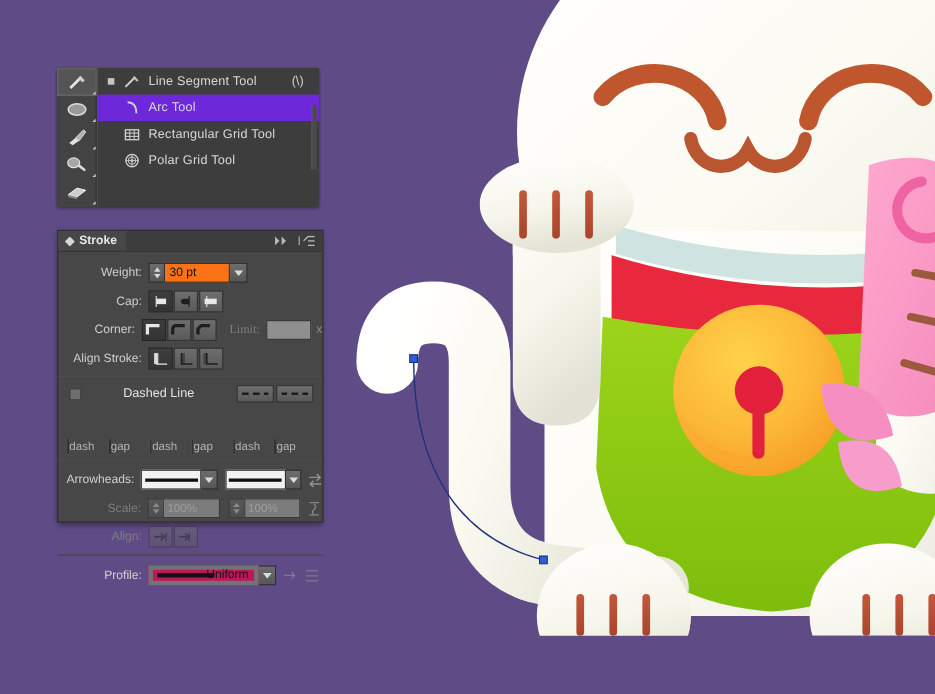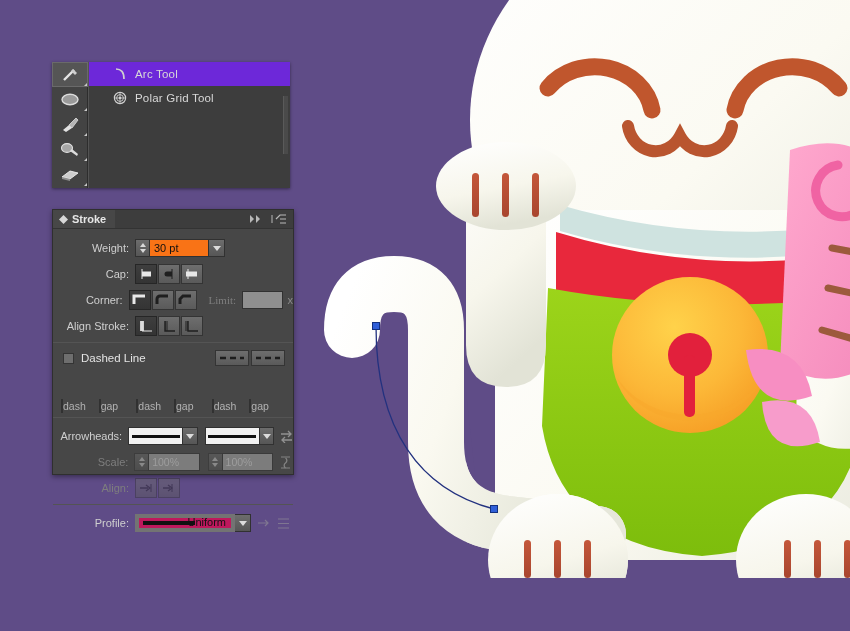--- a/index.html
+++ b/index.html
@@ -113,21 +113,21 @@
     display:flex;align-items:center;justify-content:center;
   }
   .gbtn.on{ background:linear-gradient(#3e3e3e,#343434); border-color:#262626; }
   .gbtn.dis{ opacity:.45; }
 
   .limitbox{ width:44px;height:18px;background:#8f8f8f;border:1px solid #313131; }
   .xmark{ color:#8a8a8a; margin-left:5px; font-size:11px;}
 
   .sep{ height:1px; background:#3a3a3a; border-bottom:1px solid #545454; margin:5px 0 7px 0;}
 
-  #dash-row{ display:flex; align-items:center; padding-left:10px; }
+  #dash-row{ display:flex; align-items:center; padding-left:10px;gap:31px; }
   .chk{ width:11px;height:11px;background:#6e6e6e;border:1px solid #343434; }
   #dash-row .dlabel{ margin-left:7px; color:#e3e3e3; font-size:11.5px;}
   #dash-caps{ margin-left:auto; margin-right:8px; display:flex; }
   .dcap{ width:34px;height:16px;background:linear-gradient(#6e6e6e,#5a5a5a);border:1px solid #343434;margin-left:2px;
          display:flex;align-items:center;justify-content:center;}
 
   #dash-fields{ display:flex; padding:6px 8px 0 8px; gap:2px;}
   .dfwrap{ width:36px;margin-top:28px; }
   .dfield{ height:19px; background:#8f8f8f; border:1px solid #313131;}
   .dfname{ text-align:center; color:#b2b2b2; font-size:10.5px; margin-top:2px;}
@@ -306,33 +306,57 @@
       <svg width="20" height="14" viewBox="0 0 20 14">
         <path d="M2 9 L10 3 L18 5 L10 11 Z" fill="#cdcdcd" stroke="#efefef" stroke-width=".9"></path>
         <path d="M2 9 L2 11 L10 13 L10 11 Z" fill="#8f8f8f"></path>
       </svg>
       <span class="strip-corner"></span>
     </div>
   </div>
 
   <div id="tool-list">
 
+    <div class="tool-row">
+      <span class="tbullet">
+          <i></i>
+        </span>
+      <span class="ticon">
+        <svg width="16" height="14" viewBox="0 0 16 14">
+          <path d="M2 12 L11 3" stroke="#d2d2d2" stroke-width="1.8"></path>
+          <path d="M10 2 L14 6 L12.6 7.4 L8.6 3.4 Z" fill="#bfbfbf"></path>
+        </svg>
+      </span>
+      <span class="tlabel">Line Segment Tool</span>
+      <span class="tkey">(\)</span>
+    </div>
 
     <div class="tool-row active">
       <span class="tbullet"></span>
       <span class="ticon">
         <svg width="16" height="14" viewBox="0 0 16 14">
           <path d="M12 12 C12 5, 9 2, 4 2" fill="none" stroke="#cfcfcf" stroke-width="1.7"></path>
         </svg>
       </span>
       <span class="tlabel">Arc Tool</span>
       <span class="tkey"></span>
     </div>
 
 
+    <div class="tool-row">
+      <span class="tbullet"></span>
+      <span class="ticon">
+        <svg width="16" height="14" viewBox="0 0 16 14">
+          <rect x="2" y="3" width="12" height="9" fill="none" stroke="#d2d2d2" stroke-width="1.2"></rect>
+          <path d="M6 3 V12 M10 3 V12 M2 6 H14 M2 9 H14" stroke="#d2d2d2" stroke-width=".9"></path>
+        </svg>
+      </span>
+      <span class="tlabel">Rectangular Grid Tool</span>
+      <span class="tkey"></span>
+    </div>
 
     <div class="tool-row">
       <span class="tbullet"></span>
       <span class="ticon">
         <svg width="16" height="14" viewBox="0 0 16 14">
           <circle cx="8" cy="7" r="5.6" fill="none" stroke="#d2d2d2" stroke-width="1.2"></circle>
           <circle cx="8" cy="7" r="3.4" fill="none" stroke="#d2d2d2" stroke-width=".9"></circle>
           <circle cx="8" cy="7" r="1.3" fill="#d2d2d2"></circle>
           <path d="M2.4 7 H13.6 M8 1.4 V12.6" stroke="#d2d2d2" stroke-width=".8"></path>
         </svg>

